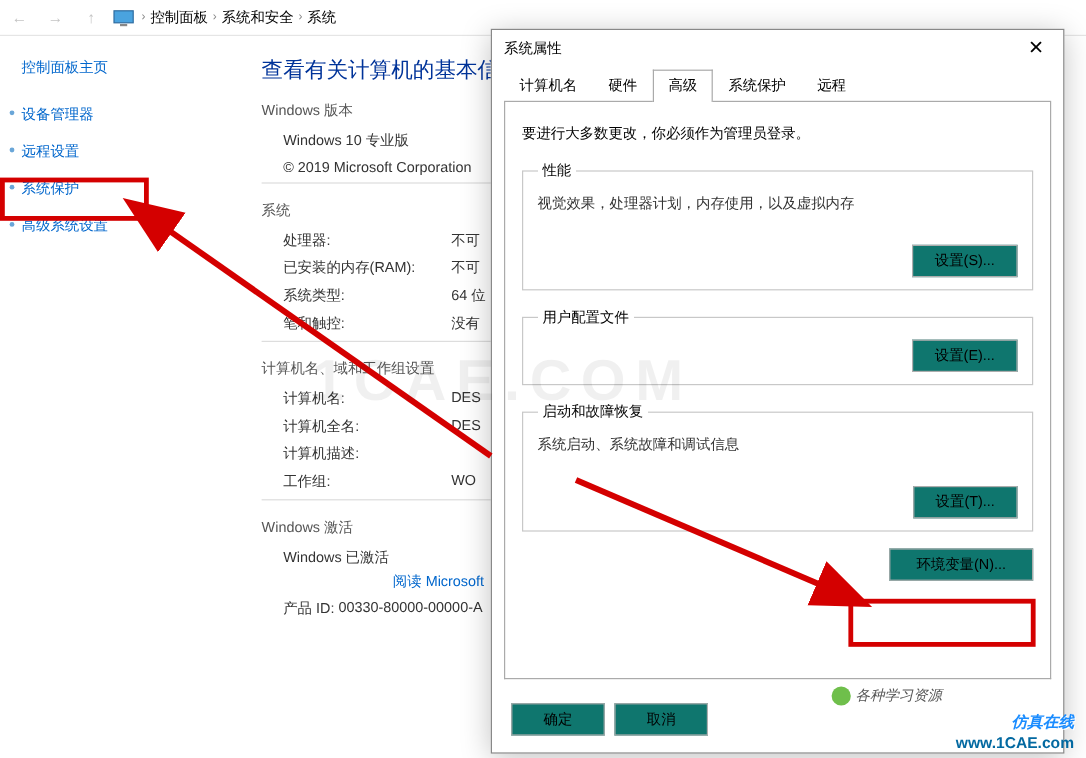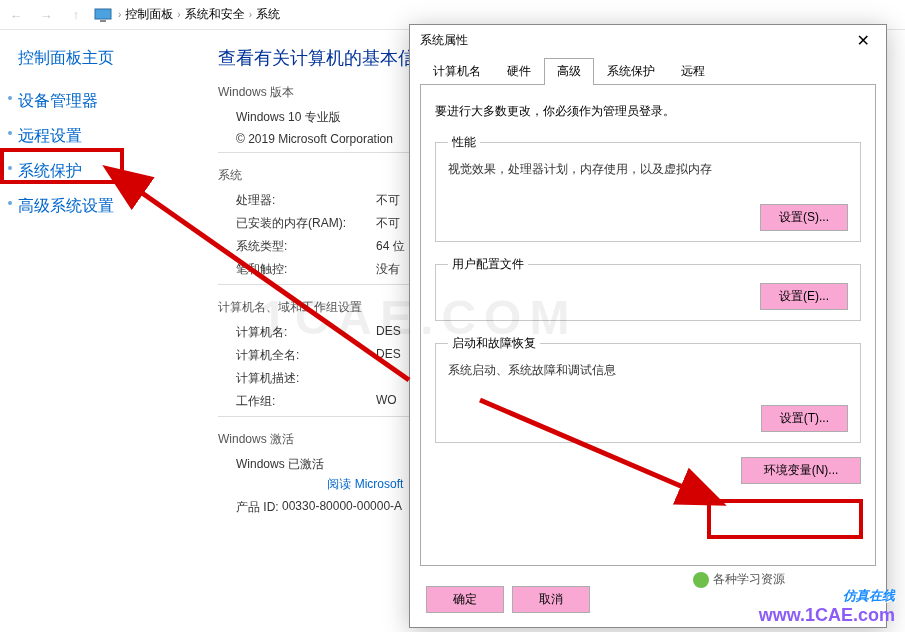--- a/index.html
+++ b/index.html
@@ -9,21 +9,21 @@
 .breadcrumb-bar { display: flex; align-items: center; height: 30px; border-bottom: 1px solid #e5e5e5; padding: 0 4px; gap: 6px; }
 .nav-arrow { width: 24px; text-align: center; color: #555; font-size: 13px; opacity: .35; }
 .breadcrumb-bar .monitor-icon { width: 18px; height: 14px; }
 .breadcrumb { display: flex; align-items: center; gap: 4px; }
 .breadcrumb span { color: #000; }
 .breadcrumb .sep { color: #888; font-size: 10px; }
 
 
 .content { display: flex; height: 600px; }
 .sidebar { width: 190px; padding: 18px 10px; }
-.sidebar a { display: block; color: #0066cc; text-decoration: none; margin-bottom: 14px; font-size: 16px; padding-left: 8px; position: relative; }
+.sidebar a { display: block; color: #0066cc; text-decoration: none; margin-bottom: 14px; font-size: 12px; padding-left: 8px; position: relative; }
 .sidebar a.bullet::before { content: ""; position: absolute; left: -2px; top: 5px; width: 4px; height: 4px; background: #6aa6d8; border-radius: 50%; }
 .sidebar a.home { color: #0066cc; font-weight: 400; }
 
 .main { flex: 1; padding: 16px 28px; }
 .main h2 { color: #003399; font-weight: 400; font-size: 18px; margin-bottom: 14px; }
 .section-title { color: #555; margin: 14px 0 8px; font-size: 12px; }
 .info-row { display: flex; margin: 6px 0 6px 18px; font-size: 12px; color: #333; }
 .info-row .label { width: 140px; }
 .activation-link { color: #0066cc; margin-top: 20px; }
 .hr { border-top: 1px solid #ddd; margin: 6px 0 10px; }
@@ -39,38 +39,38 @@
 .tab.active { border-color: #aaa; background: #fff; }
 
 .tab-body { border: 1px solid #aaa; border-top: none; padding: 14px 14px 10px; flex: 1; margin: 0 10px 10px; }
 .tab-body .note { margin: 4px 0 14px; }
 
 fieldset.group { border: 1px solid #c8c8c8; padding: 10px 12px 10px; margin-bottom: 14px; position: relative; }
 fieldset.group legend { padding: 0 4px; font-size: 12px; }
 .group p { margin-bottom: 26px; font-size: 12px; color: #333; }
 .group .btn-row { text-align: right; }
 
-button.win-btn { font-family: inherit; font-size: 12px; padding: 4px 18px; min-width: 78px; background: #f9a8d4; border: 1px solid #adadad; cursor: pointer; }
+button.win-btn { font-family: inherit; font-size: 12px; padding: 4px 18px; min-width: 78px; background: #0f766e; border: 1px solid #adadad; cursor: pointer; }
 
 .dialog-footer { display: flex; gap: 8px; padding: 10px 16px 14px; }
 
 
 .highlight-box { position: absolute; border: 4px solid #d40000; pointer-events: none; }
 .hl1 { left: 0; top: 148px; width: 124px; height: 36px; }
 .hl2 { left: 707px; top: 499px; width: 156px; height: 40px; }
 
 
 svg.arrows { position: absolute; left: 0; top: 0; pointer-events: none; }
 
 
 .watermark-bg { position: absolute; left: 260px; top: 290px; font-size: 48px; color: rgba(0,0,0,.06); font-weight: bold; letter-spacing: 8px; pointer-events: none; font-family: Arial, sans-serif; }
 .wm-footer { position: absolute; right: 10px; bottom: 6px; text-align: right; font-size: 13px; pointer-events: none; }
 .wm-footer .cn { color: #1a8cff; font-style: italic; font-weight: bold; text-shadow: 1px 1px 0 #fff; }
-.wm-footer .url { color: #8b5cf6; font-weight: bold; font-size: 18px; }
-.wm-label { position:absolute; right:120px; bottom:44px; font-size:12px; color:#555; display:flex; align-items:center; gap:4px;}
+.wm-footer .url { color: #0369a1; font-weight: bold; font-size: 13px; }
+.wm-label { position:absolute; right:120px; bottom:44px; font-size:12px; color:#555; display:flex; align-items:center; gap:4px;font-style:italic;}
 .wm-label .dot{ width:16px;height:16px;border-radius:50%;background:#6fbf4b;display:inline-block;}
 
 </style>
 </head>
 <body>
 
 <div class="breadcrumb-bar">
   <span class="nav-arrow">←</span>
   <span class="nav-arrow">→</span>
   <span class="nav-arrow">↑</span>

